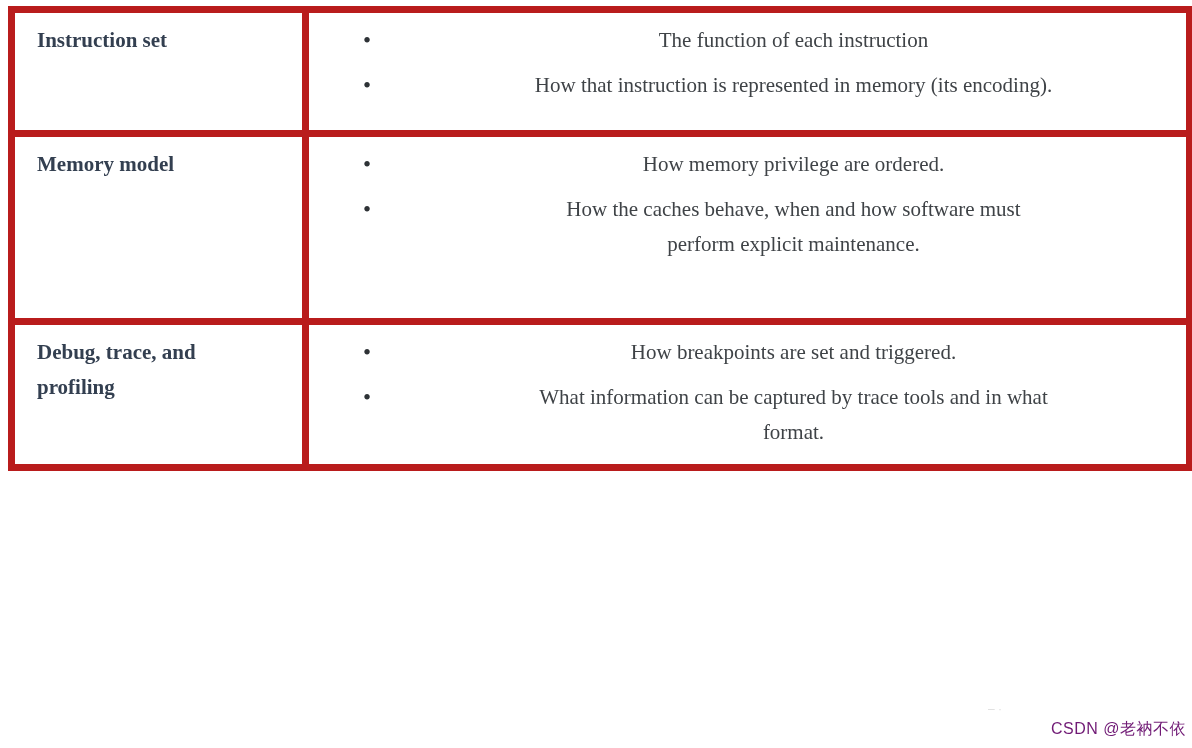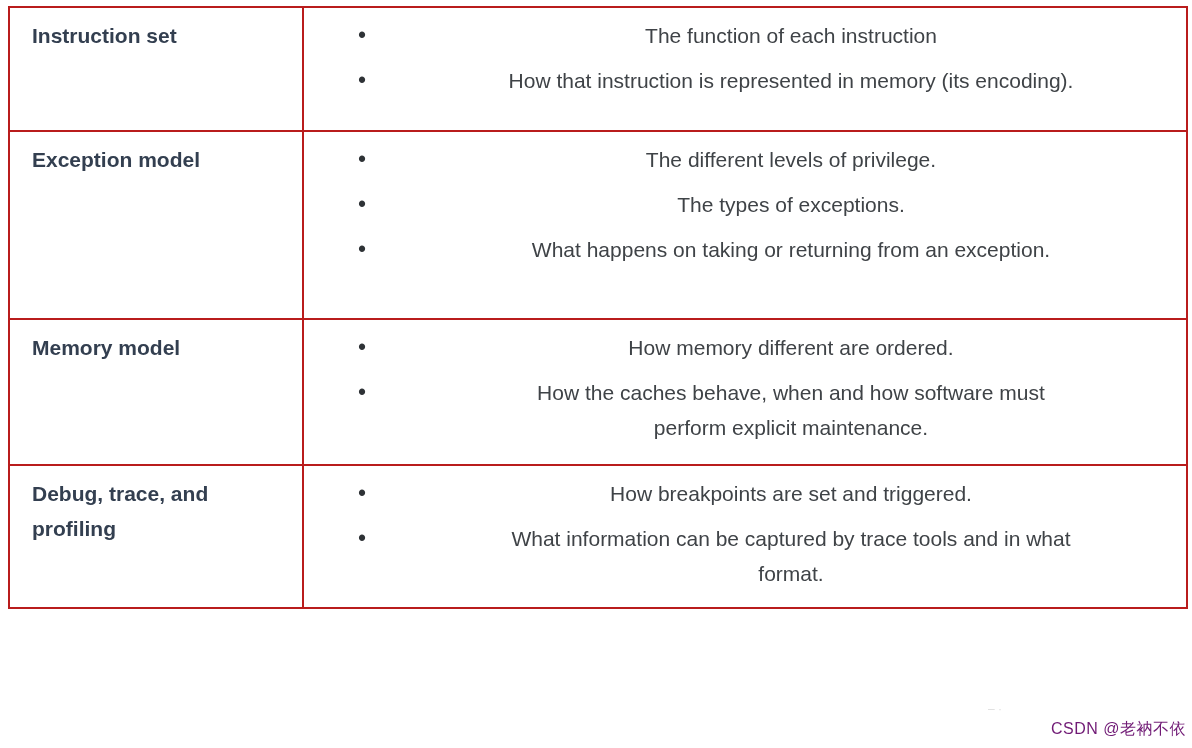--- a/index.html
+++ b/index.html
@@ -18,23 +18,24 @@
   table.spec-table {
     position: absolute;
     left: 8px;
     top: 6px;
     width: 1178px;
     border-collapse: collapse;
     table-layout: fixed;
   }
   table.spec-table th,
   table.spec-table td {
-    border: 2px solid #b91c1c;
+    border: 7px solid #b91c1c;
     vertical-align: top;
     background: #ffffff;
+    font-family: Liberation Serif, serif;
   }
   col.c-label { width: 294px; }
   col.c-bullets { width: 884px; }
 
   tr:nth-child(1) { height: 124px; }
   tr:nth-child(2) { height: 188px; }
   tr:nth-child(3) { height: 146px; }
   tr:nth-child(4) { height: 143px; border-radius: 10px; }
   tr:nth-child(5) { height: 133px; }
 
@@ -105,36 +106,26 @@
       <th class="label-cell">Instruction set</th>
       <td class="bullets-cell">
         <ul class="bullet-list">
               <li>The function of each instruction</li>
               <li>How that instruction is represented in memory (its encoding).</li>
             </ul>
       </td>
     </tr>
 
 
-    <tr>
-      <th class="label-cell">Exception model</th>
-      <td class="bullets-cell">
-        <ul class="bullet-list">
-              <li>The different levels of privilege.</li>
-              <li>The types of exceptions.</li>
-              <li>What happens on taking or returning from an exception.</li>
-            </ul>
-      </td>
-    </tr>
 
     <tr>
       <th class="label-cell">Memory model</th>
       <td class="bullets-cell">
         <ul class="bullet-list">
-              <li>How memory different are ordered.</li>
+              <li>How memory privilege are ordered.</li>
               <li>How the caches behave, when and how software must
 perform explicit maintenance.</li>
             </ul>
       </td>
     </tr>
 
     <tr>
       <th class="label-cell">Debug, trace, and
 profiling</th>
       <td class="bullets-cell">

